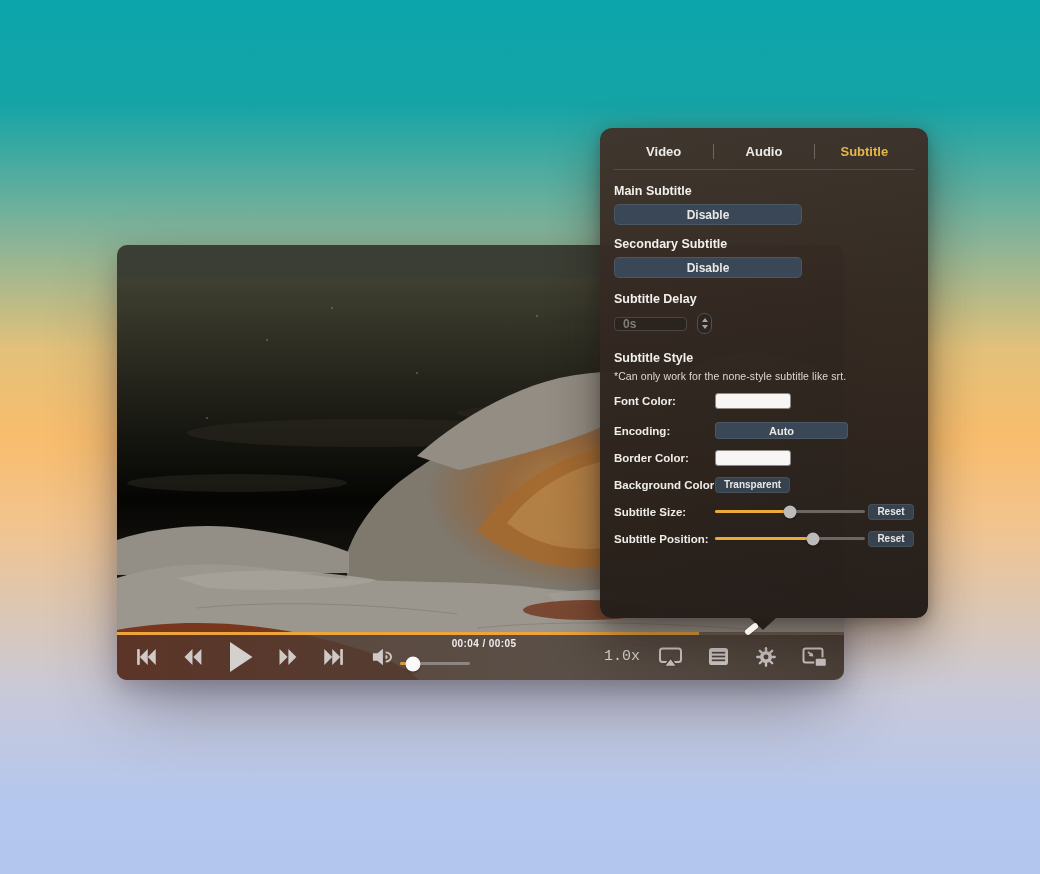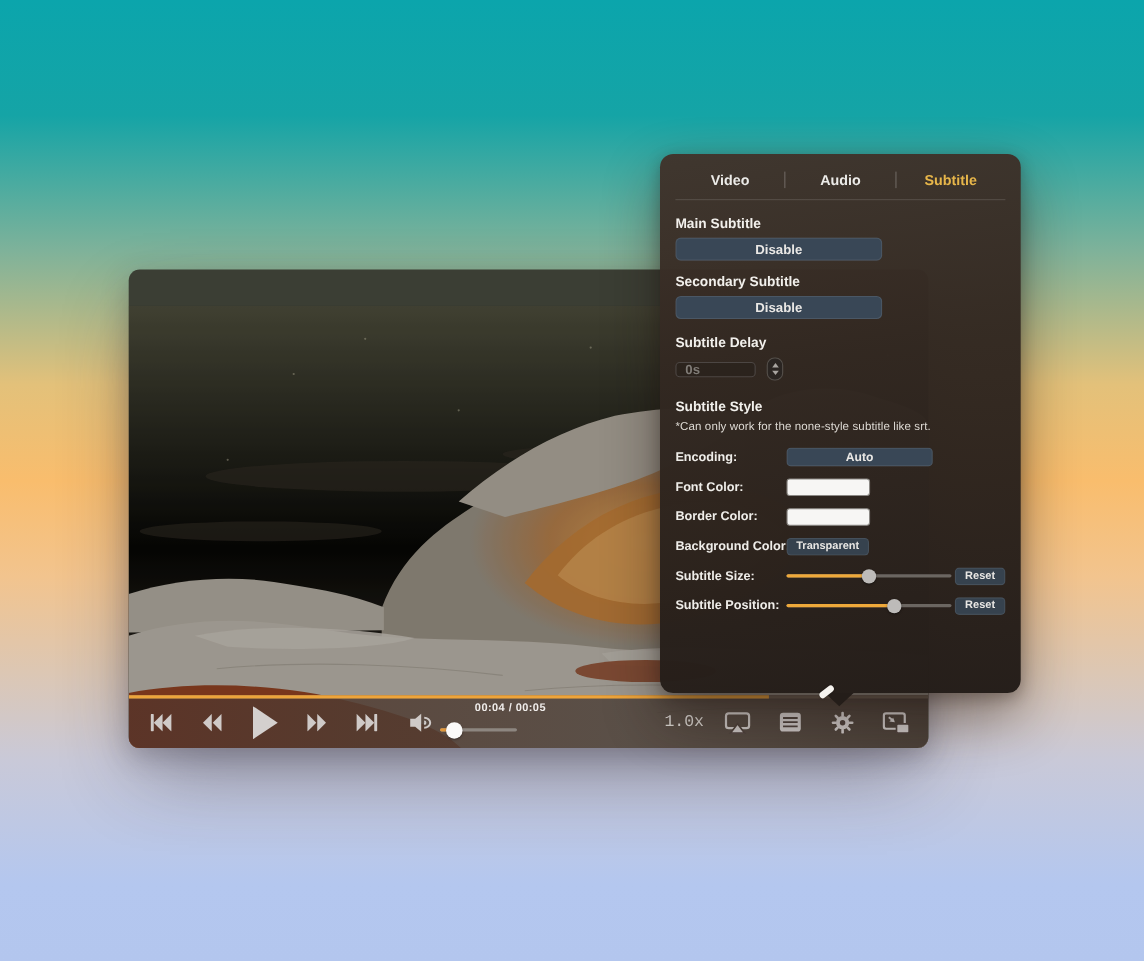--- a/index.html
+++ b/index.html
@@ -28,33 +28,33 @@
 
   
   .controlbar { position:absolute; left:0; right:0; bottom:0; height:48px; z-index:6;
     background:linear-gradient(90deg,rgba(88,52,41,.88) 0%,rgba(80,60,50,.85) 30%,
       rgba(78,66,58,.84) 62%,rgba(66,55,47,.9) 100%); }
   .progress { position:absolute; top:0; left:0; right:0; height:3px; background:#6E6055; }
   .progress-fill { position:absolute; top:0; left:0; height:3px; background:#EDA43B; }
   .cbtn { position:absolute; display:flex; align-items:center; justify-content:center;
     background:none; border:none; cursor:pointer; padding:0; }
   .cbtn svg { display:block; }
-  .time { position:absolute; left:304px; top:6px; width:86px; text-align:center;
+  .time { position:absolute; left:324px; top:6px; width:86px; text-align:center;
     color:#F0EDEB; font-size:10px; font-weight:700; letter-spacing:.4px; }
   .vol-track { position:absolute; left:283px; top:30px; width:70px; height:3px;
     border-radius:2px; background:#8D8680; cursor:pointer; }
   .vol-fill { position:absolute; left:0; top:0; height:3px; border-radius:2px; background:#E0973B; }
   .vol-knob { position:absolute; top:50%; transform:translate(-50%,-50%); width:15px; height:15px;
     border-radius:50%; background:#FBFAF9; box-shadow:0 1px 2px rgba(0,0,0,.4); cursor:pointer; }
   .speed { position:absolute; left:483px; top:0; height:48px; width:44px; display:flex;
     align-items:center; justify-content:center; color:#DCD8D4; font-size:15px; font-weight:500;
     cursor:pointer; background:none; border:none;font-family:Liberation Mono, monospace; }
 
   
-  .popover { position:absolute; left:600px; top:140px; width:328px; height:490px; z-index:10;
+  .popover { position:absolute; left:600px; top:128px; width:328px; height:490px; z-index:10;
     border-radius:12px; padding:12px 14px 0 14px;
     background:linear-gradient(172deg,rgba(64,51,43,.97) 0%,rgba(50,40,33,.975) 38%,rgba(35,28,24,.985) 100%);
     box-shadow:0 22px 50px rgba(30,20,15,.45), 0 4px 14px rgba(30,20,15,.3); color:#EDEBE7; }
   .popover-arrow { position:absolute; top:100%; left:150px; width:0; height:0;
     border-left:13px solid transparent; border-right:13px solid transparent;
     border-top:12px solid #241d19; }
   .cursor-glint { position:absolute; left:744px; top:626px; width:15px; height:6px; z-index:12;
     background:#F6F3EF; border-radius:3px; transform:rotate(-38deg); box-shadow:0 0 2px rgba(0,0,0,.3); }
 
   .tabs { display:flex; align-items:center; height:22px; }
@@ -282,28 +282,28 @@
       <input class="delay-input" value="0s" style="">
       <div class="stepper">
         <span class="step-up"></span>
         <span class="step-down"></span>
       </div>
     </div>
 
     <div class="sec-label mt17">Subtitle Style</div>
     <div class="note">*Can only work for the none-style subtitle like srt.</div>
 
+    <div class="row">
+      <span class="row-label">Font Color:</span>
+      <div class="ctrl swatch"></div>
+    </div>
+
     <div class="row" style="margin-top:13px;">
       <span class="row-label">Encoding:</span>
       <button class="ctrl auto-btn">Auto</button>
-    </div>
-
-    <div class="row">
-      <span class="row-label">Font Color:</span>
-      <div class="ctrl swatch"></div>
     </div>
 
     <div class="row">
       <span class="row-label">Border Color:</span>
       <div class="ctrl swatch"></div>
     </div>
 
     <div class="row">
       <span class="row-label">Background Color:</span>
       <button class="ctrl transparent-btn">Transparent</button>

